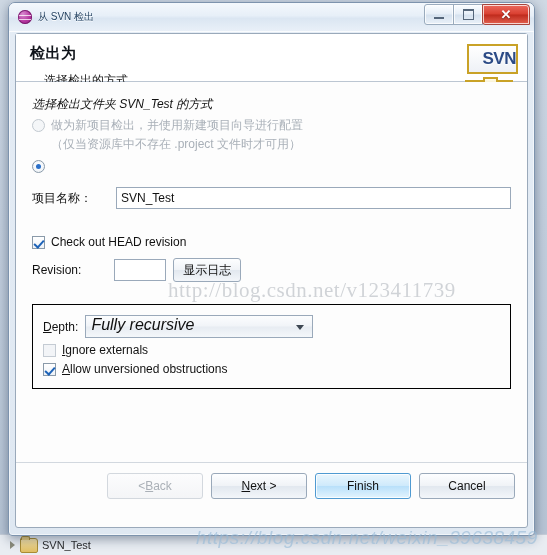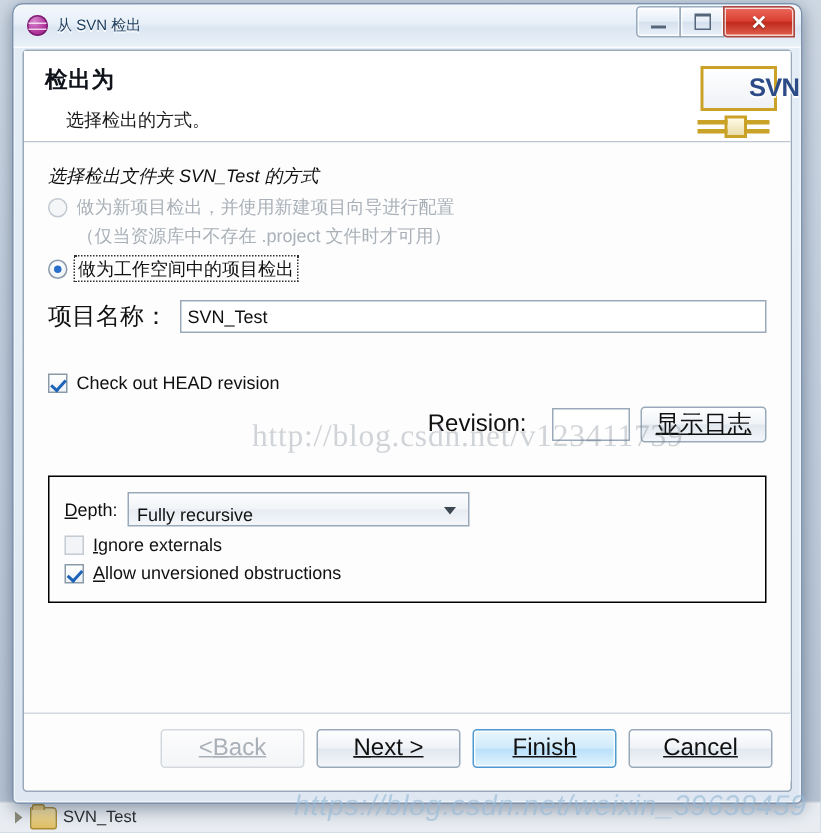--- a/index.html
+++ b/index.html
@@ -129,21 +129,21 @@
     width: 513px; height: 495px;
     box-sizing: border-box;
     background: #fdfdfd;
     border: 1px solid #9aa9ba;
     border-radius: 3px;
   }
 
   
   #wiz-header {
     position: relative;
-    height: 61px;
+    height: 48px;
     background: #ffffff;
     border-bottom: 1px solid #bcc6d2;
     box-sizing: border-box;
     padding: 10px 0 0 14px;
   }
   #wiz-title {
     font-size: 15px; font-weight: bold; color: #10141a;
     letter-spacing: .5px;
   }
   #wiz-sub {
@@ -153,21 +153,21 @@
   #svn-logo {
     position: absolute; right: 12px; top: 8px;
     width: 52px; height: 52px;
   }
   #svn-logo .frame {
     position: absolute; left: 4px; top: 2px;
     width: 44px; height: 30px;
     box-sizing: border-box;
     border: 2px solid #c9a227;
     background: linear-gradient(180deg,#ffffff,#eef1f6);
-    display: flex; align-items: center; justify-content: center; padding-left: 47px;
+    display: flex; align-items: center; justify-content: flex-end; padding-left: 47px;
   }
   #svn-logo .frame span {
     font-family: "Liberation Sans", sans-serif;
     font-weight: bold; font-size: 17px;
     color: #2c4b86;
     letter-spacing: -0.5px;
     text-shadow: 0 1px 0 rgba(255,255,255,.9);
   }
   #svn-logo .bar {
     position: absolute; left: 2px; top: 38px;
@@ -218,21 +218,21 @@
     outline: 1px dotted #333;
     outline-offset: 1px;
     padding: 0 1px;
   }
   .hint-line {
     font-size: 12px; color: #a9b0b8;
     margin: 4px 0 6px 19px;
   }
 
   .field-row { display: flex; align-items: center; margin-top: 14px; }
-  .field-label { font-size: 16px; margin-right: 8px; white-space: nowrap; }
+  .field-label { font-size: 12px; margin-right: 24px; white-space: nowrap; }
   .textinput {
     height: 22px; box-sizing: border-box;
     border: 1px solid #9aa9ba;
     background: #fff;
     font-size: 12px; color: #111;
     padding: 2px 4px;
     display: flex; align-items: center;
     font-family: "Liberation Sans", sans-serif;
   }
   #project-name-input { flex: 1; }
@@ -251,53 +251,53 @@
     content: ""; position: absolute;
     left: 3px; top: 1px;
     width: 4px; height: 8px;
     border: solid #1d63b8;
     border-width: 0 2px 2px 0;
     transform: rotate(42deg);
   }
   .check-label { font-size: 12px; }
   .u { text-decoration: underline; }
 
-  #revision-row { display: flex; align-items: center; margin-top: 9px; justify-content: flex-end; }
+  #revision-row { display: flex; align-items: center; margin-top: 9px; }
   #revision-input { width: 52px; height: 22px; margin-left: 9px; }
   .btn {
     box-sizing: border-box;
     border: 1px solid #9aa9ba;
     border-radius: 3px;
     background: linear-gradient(180deg,#fdfeff 0%,#f0f3f7 48%,#e2e8ef 52%,#f3f6fa 100%);
-    font-size: 16px; color: #111;
+    font-size: 12px; color: #111;
     display: flex; align-items: center; justify-content: center;
     font-family: "Liberation Sans", sans-serif;
-    text-decoration: underline;
   }
   #showlog-btn { height: 24px; padding: 0 9px; margin-left: 7px; }
 
   #depth-group {
     position: absolute;
     left: 16px; right: 16px; top: 222px;
     height: 85px;
     border: 1px solid #000000;
     box-sizing: border-box;
     padding: 10px 10px 0 10px;
   }
   #depth-row { display: flex; align-items: center; }
   #depth-label { font-size: 12px; margin-right: 7px; }
   #depth-select {
     width: 228px; height: 23px;
     box-sizing: border-box;
     border: 1px solid #9aa9ba;
     background: linear-gradient(180deg,#fcfdfe 0%,#f1f4f8 48%,#e7ecf2 52%,#f4f7fa 100%);
-    display: flex; align-items: flex-end;
+    display: flex; align-items: flex-start;
     padding-left: 5px;
-    font-size: 12px; color: #111;
-    position: relative;
+    font-size: 16px; color: #111;
+    position: relative;
+    font-style: italic;
   }
   #depth-arrow {
     position: absolute; right: 8px; top: 9px;
     width: 0; height: 0;
     border-left: 4px solid transparent;
     border-right: 4px solid transparent;
     border-top: 5px solid #3d4752;
   }
   #depth-group .check-row { margin-top: 5px; }
 
@@ -398,21 +398,20 @@
 
       <div class="radio-row">
         <span class="radio disabled"></span>
         <span class="radio-label disabled">做为新项目检出，并使用新建项目向导进行配置</span>
       </div>
 
       <div class="hint-line">（仅当资源库中不存在 .project 文件时才可用）</div>
 
       <div class="radio-row">
         <span class="radio checked"></span>
-        <span class="radio-label focus-outline">做为工作空间中的项目检出</span>
       </div>
 
       <div class="field-row">
         <span class="field-label">项目名称：</span>
         <span class="textinput" id="project-name-input" placeholder="">SVN_Test</span>
       </div>
 
       <div class="check-row" style="margin-top:26px">
         <span class="checkbox checked"></span>
         <span class="check-label">Check out HEAD revision</span>

